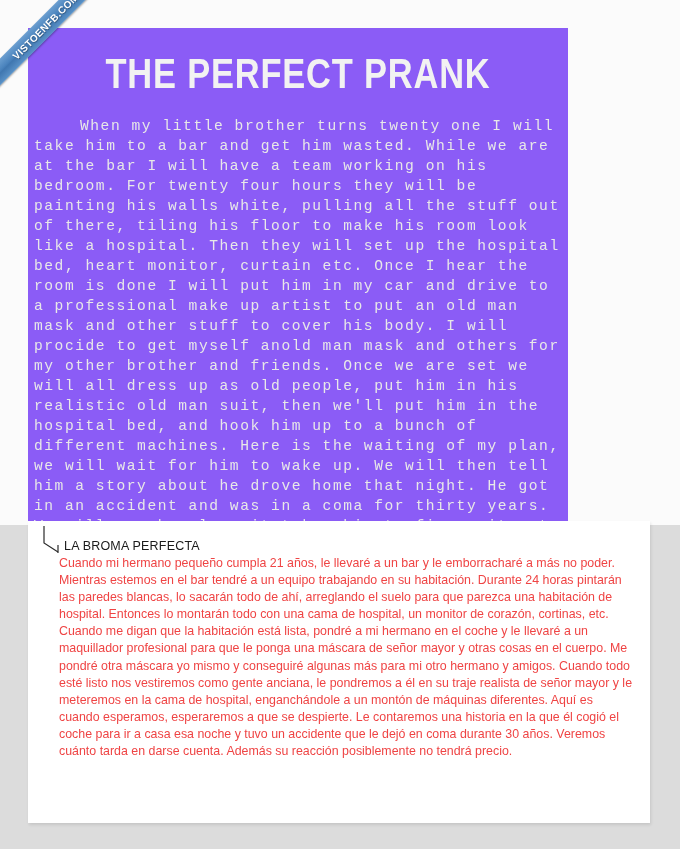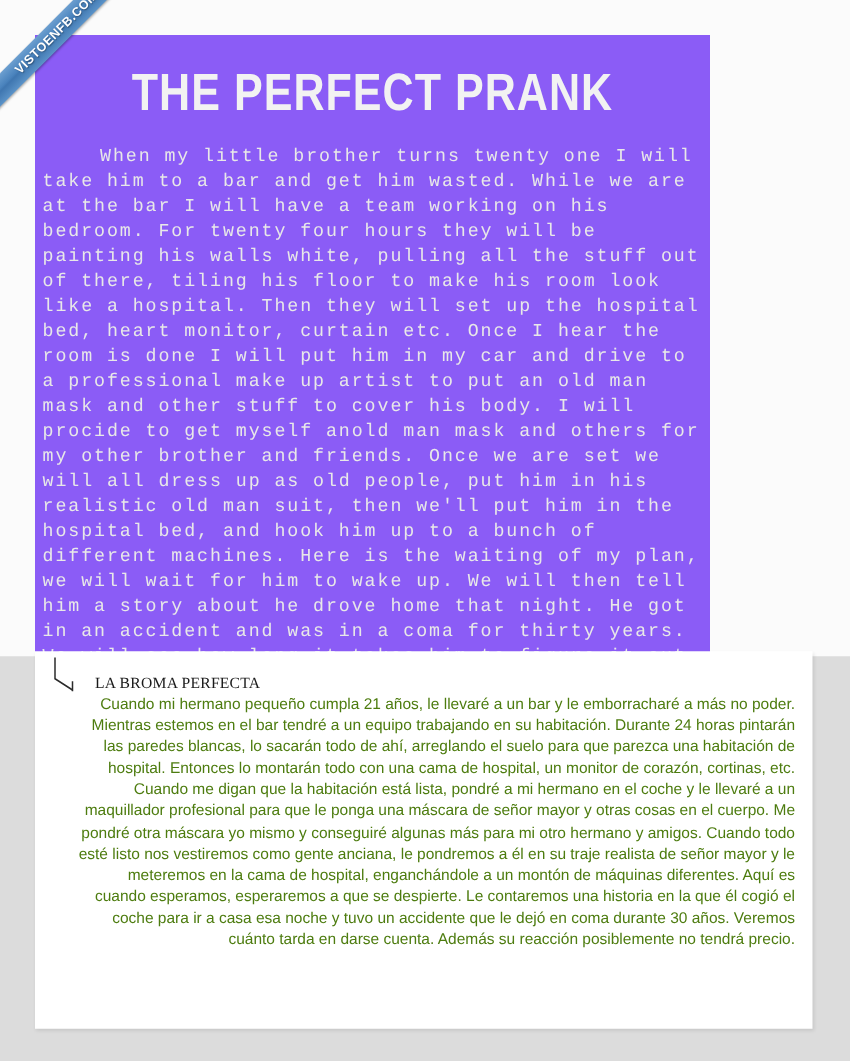--- a/index.html
+++ b/index.html
@@ -116,35 +116,35 @@
   }
   #reply-arrow-icon {
     width: 24px;
     height: 30px;
     flex: 0 0 24px;
     position: relative;
     margin-bottom: -2px;
   }
   #reply-arrow-icon svg { display: block; }
   #translation-title {
-    font-family: Liberation Serif, serif;
+    font-family: Liberation Sans, sans-serif;
     font-size: 12.5px;
     color: #1a1a1a;
     letter-spacing: 0.2px;
-    margin-left: 12px;
+    margin-left: 0;
     line-height: 14px;
   }
   #translation-body {
     font-family: "Liberation Sans", sans-serif;
     font-size: 12.4px;
     line-height: 17.1px;
-    color: #4d7c0f;
+    color: #ef4444;
     padding: 2px 14px 0 31px;
     margin: 0;
-    text-align: right;
+    text-align: left;
   }
 </style>
 </head>
 <body>
 
 <div id="upper-sheet"></div>
 
 <div id="meme-image">
   <div id="meme-title">THE PERFECT PRANK</div>
   <p id="meme-body">When my little brother turns twenty one I will take him to a bar and get him wasted. While we are at the bar I will have a team working on his bedroom. For twenty four hours they will be painting his walls white, pulling all the stuff out of there, tiling his floor to make his room look like a hospital. Then they will set up the hospital bed, heart monitor, curtain etc. Once I hear the room is done I will put him in my car and drive to a professional make up artist to put an old man mask and other stuff to cover his body. I will procide to get myself anold man mask and others for my other brother and friends. Once we are set we will all dress up as old people, put him in his realistic old man suit, then we'll put him in the hospital bed, and hook him up to a bunch of different machines. Here is the waiting of my plan, we will wait for him to wake up. We will then tell him a story about he drove home that night. He got in an accident and was in a coma for thirty years. We will see how long it takes him to figure it out. Plus his reaction will probably be priceless.</p>

